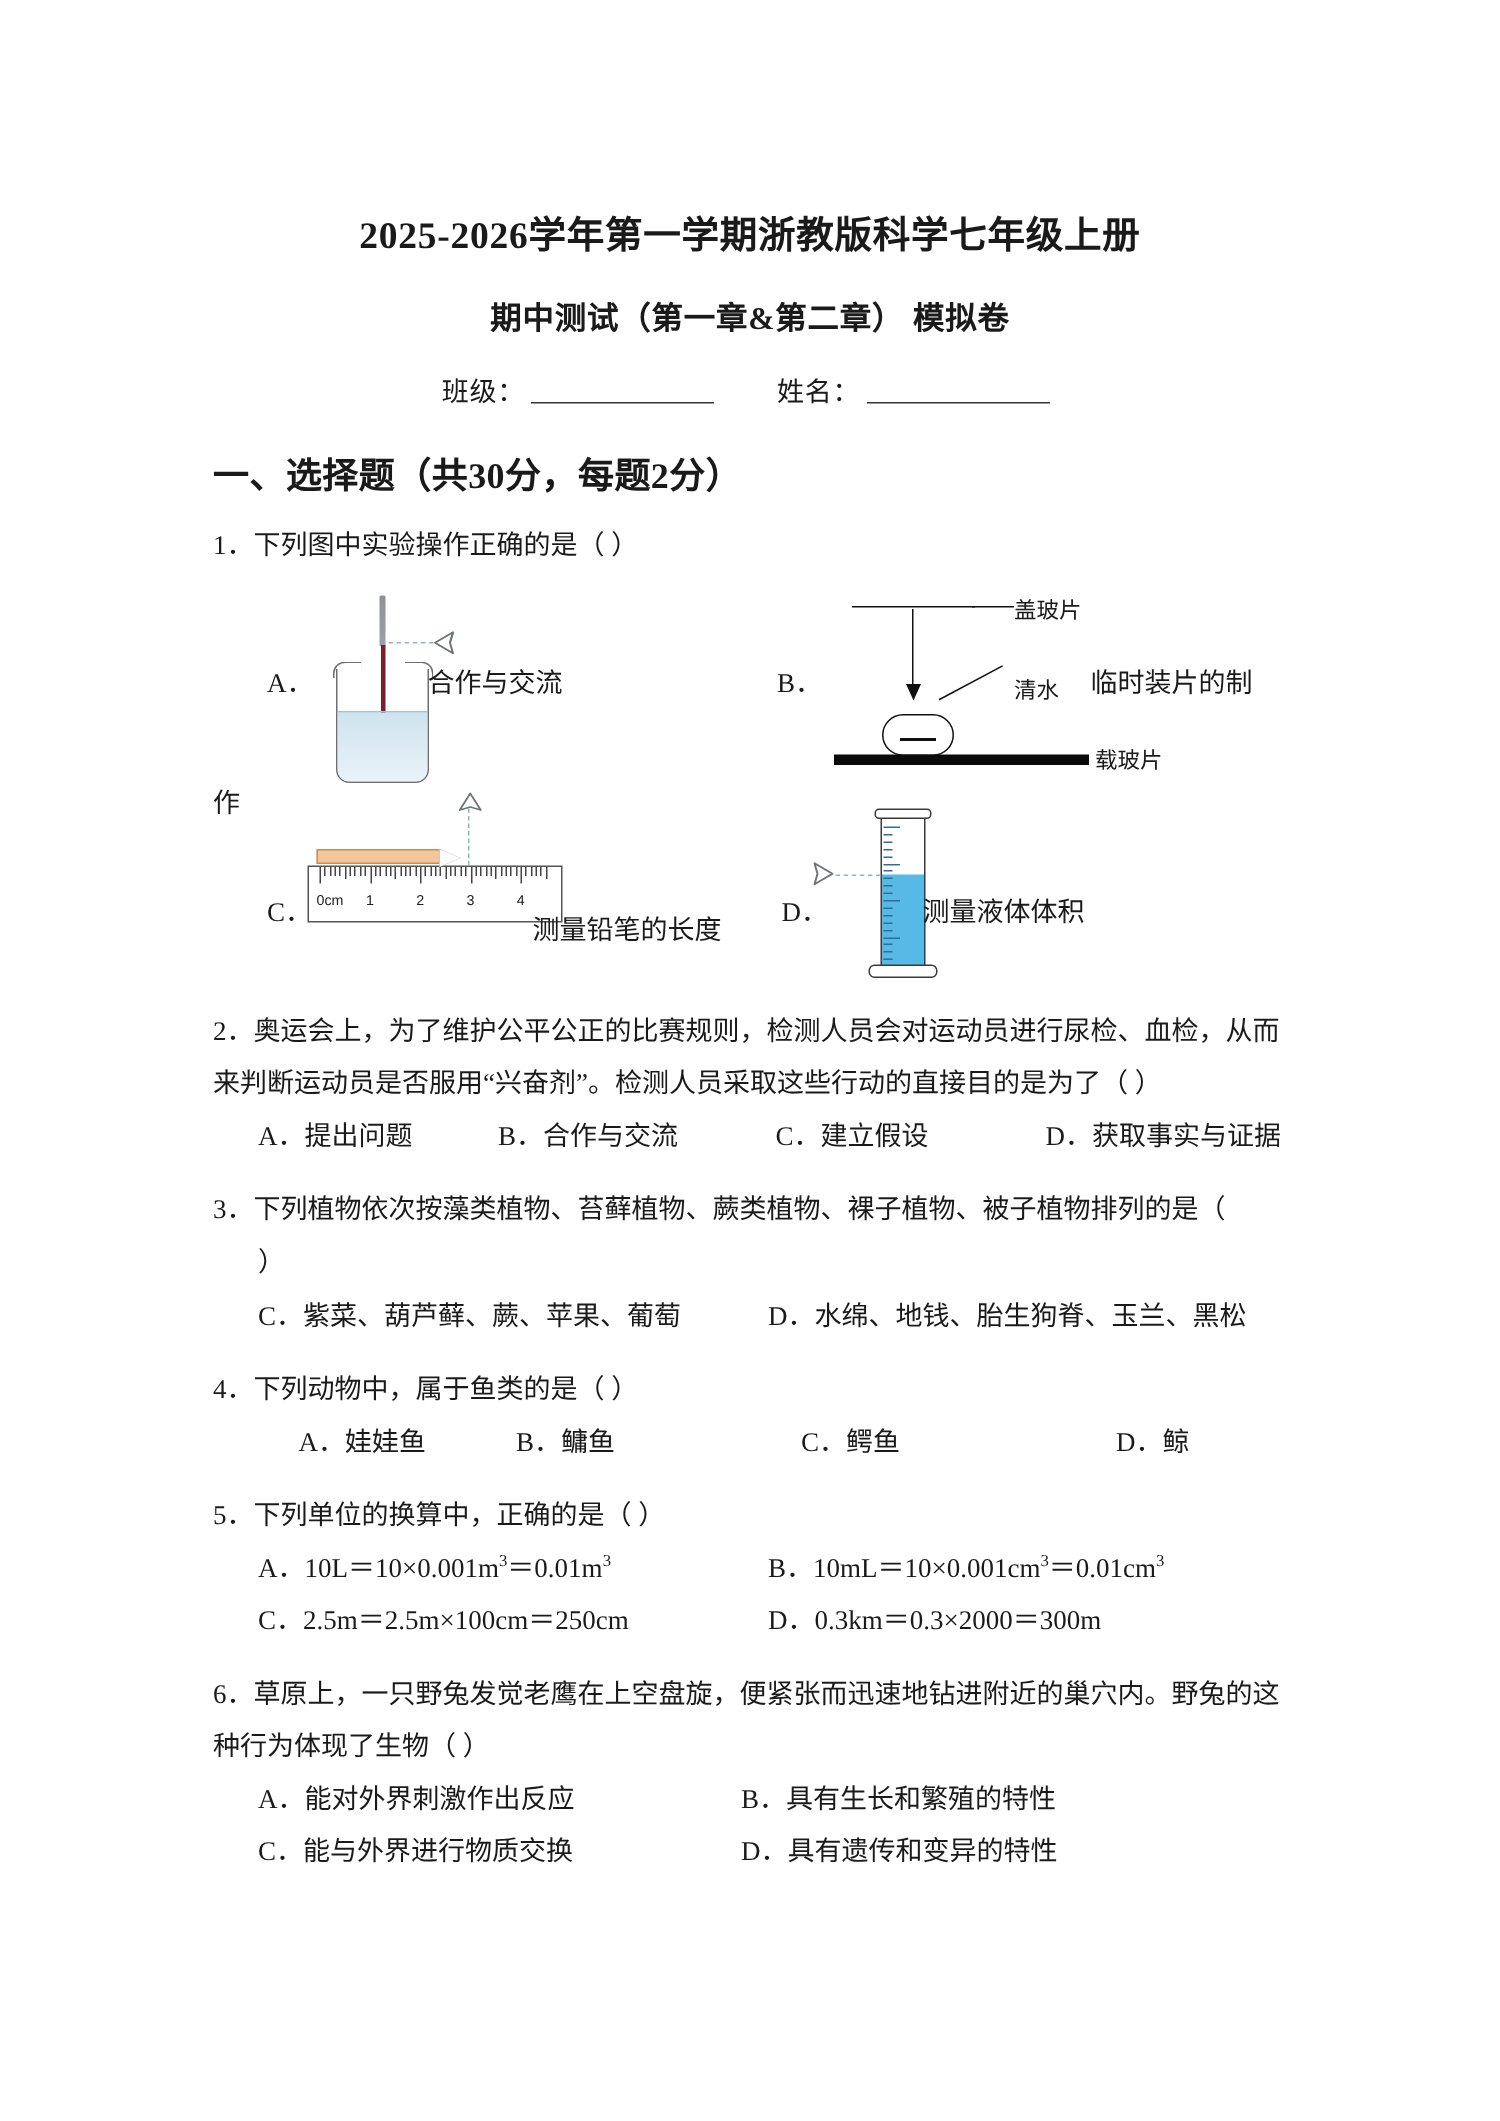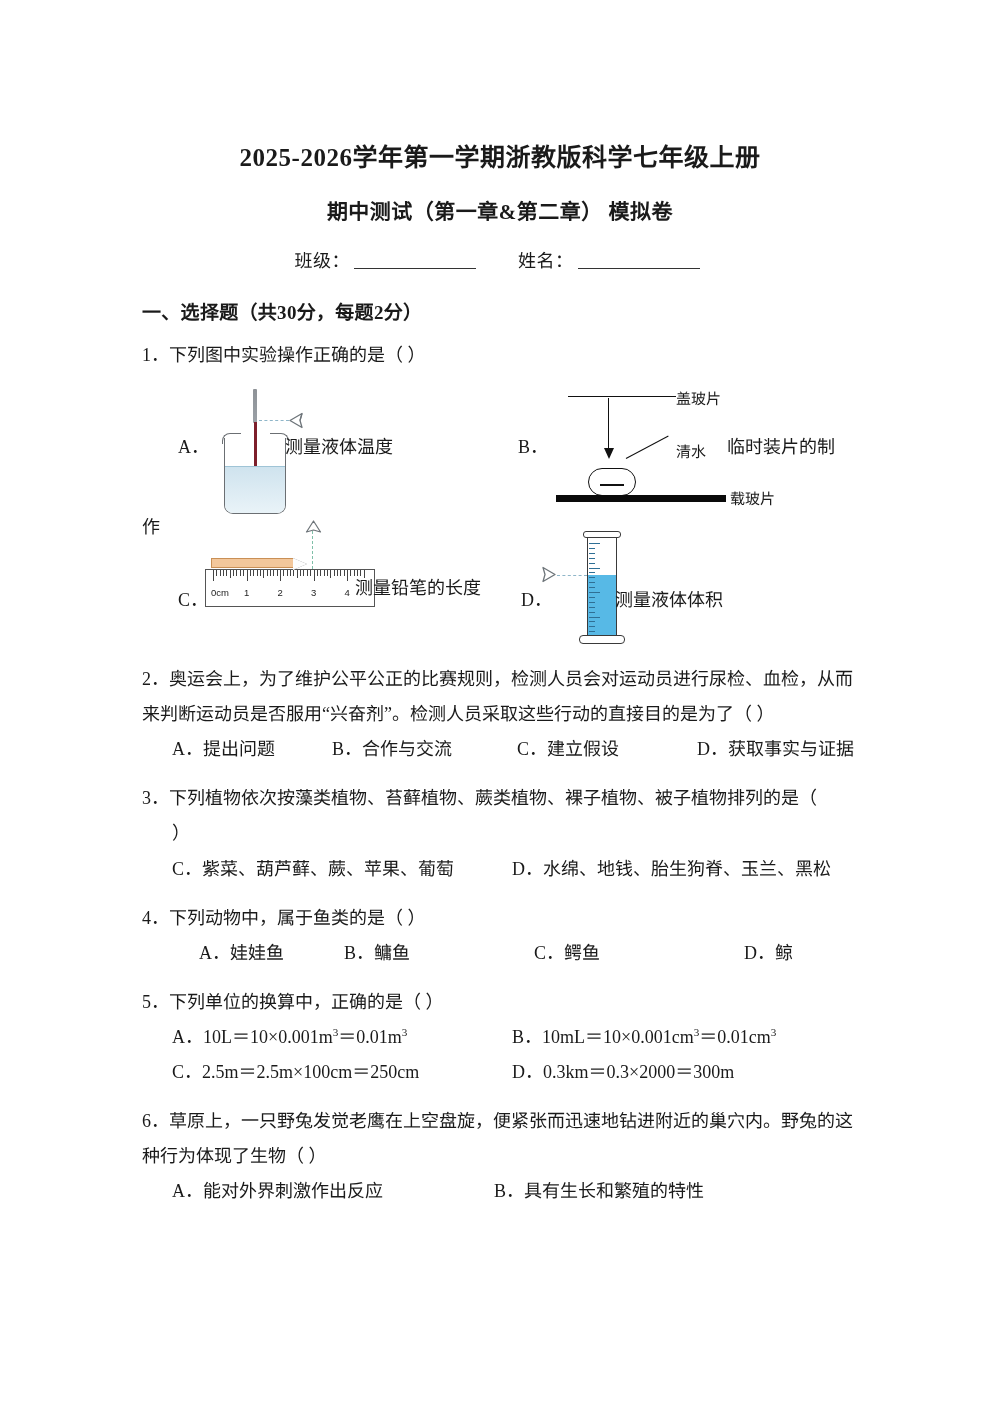--- a/index.html
+++ b/index.html
@@ -53,21 +53,21 @@
     width: 122px;
     border-bottom: 1.5px solid #333;
     height: 16px;
     vertical-align: -2px;
     margin: 0 6px 0 4px;
   }
   .info-gap { display: inline-block; width: 36px; }
 
   
   .section-head {
-    font-size: 19px;
+    font-size: 24px;
     font-weight: bold;
     margin: 25px 0 0 0;
     padding-left: 142px;
     letter-spacing: 0.3px;
   }
   .q {
     padding-left: 142px;
     padding-right: 138px;
     font-size: 18px;
     line-height: 1.95;
@@ -270,21 +270,21 @@
       <div class="beaker-lip-r"></div>
       <div class="beaker-body">
         <div class="beaker-water"></div>
       </div>
       <div class="sight-dash" style="left:47px; top:31px; width:30px;"></div>
       <svg class="eye-ico" style="left:74px; top:22px;" width="20" height="19" viewBox="0 0 20 19">
         <path d="M4 9.5 L16 2.5 L14 9.5 L16 16.5 Z" fill="#ffffff" stroke="#6d7479" stroke-width="1.3" stroke-linejoin="round"></path>
         <path d="M14 9.5 L16 2.5" fill="none" stroke="#6d7479" stroke-width="1.1"></path>
       </svg>
     </div>
-    <span class="cap" style="left:285px; top:55px;">测量液体温度</span>
+    <span class="cap" style="left:285px; top:55px;">合作与交流</span>
 
     <span class="opt-label" style="left:518px; top:55px;">B．</span>
     <div class="slide-wrap">
       <div class="coverslip-line"></div>
       <div class="lead-h" style="left:100px; top:14px; width:28px;"></div>
       <span class="lbl" style="left:128px; top:5px;">盖玻片</span>
       <div class="arrow-down"></div>
       <div class="arrow-head-d"></div>
       <div class="drop"></div>
       <div class="drop-mark"></div>
@@ -355,21 +355,21 @@
           <div class="tick" style="left: 158.75px; height: 8px;"></div>
         </div>
       <div id="ruler-nums">
           <span class="ruler-num" style="left: 6px; top: 38px;">0cm</span>
           <span class="ruler-num" style="left: 39px; top: 38px;">1</span>
           <span class="ruler-num" style="left: 72.5px; top: 38px;">2</span>
           <span class="ruler-num" style="left: 106px; top: 38px;">3</span>
           <span class="ruler-num" style="left: 139.5px; top: 38px;">4</span>
         </div>
     </div>
-    <span class="cap" style="left:355px; top:196px;font-family:Liberation Mono, monospace;">测量铅笔的长度</span>
+    <span class="cap" style="left:355px; top:220px;font-family:Liberation Mono, monospace;">测量铅笔的长度</span>
 
     <span class="opt-label" style="left:521px; top:208px;">D．</span>
     <div class="cyl-wrap">
       <div class="cyl-tube">
         <div class="cyl-water"></div>
       </div>
       <div class="cyl-rim"></div>
       <div class="cyl-base"></div>
       <div id="cyl-ticks">
           <div class="cyl-tick" style="left: 16px; top: 16px; width: 11px;"></div>
@@ -433,14 +433,18 @@
     <span>C．2.5m＝2.5m×100cm＝250cm</span>
     <span>D．0.3km＝0.3×2000＝300m</span>
   </div>
 
   <div class="q">6．草原上，一只野兔发觉老鹰在上空盘旋，便紧张而迅速地钻进附近的巢穴内。野兔的这</div>
   <div class="q" style="margin-top:0;">种行为体现了生物（       ）</div>
   <div class="opt-row q6row">
     <span>A．能对外界刺激作出反应</span>
     <span>B．具有生长和繁殖的特性</span>
   </div>
+  <div class="opt-row q6row">
+    <span>C．能与外界进行物质交换</span>
+    <span>D．具有遗传和变异的特性</span>
+  </div>
 
 </div>
 
 </body></html>

